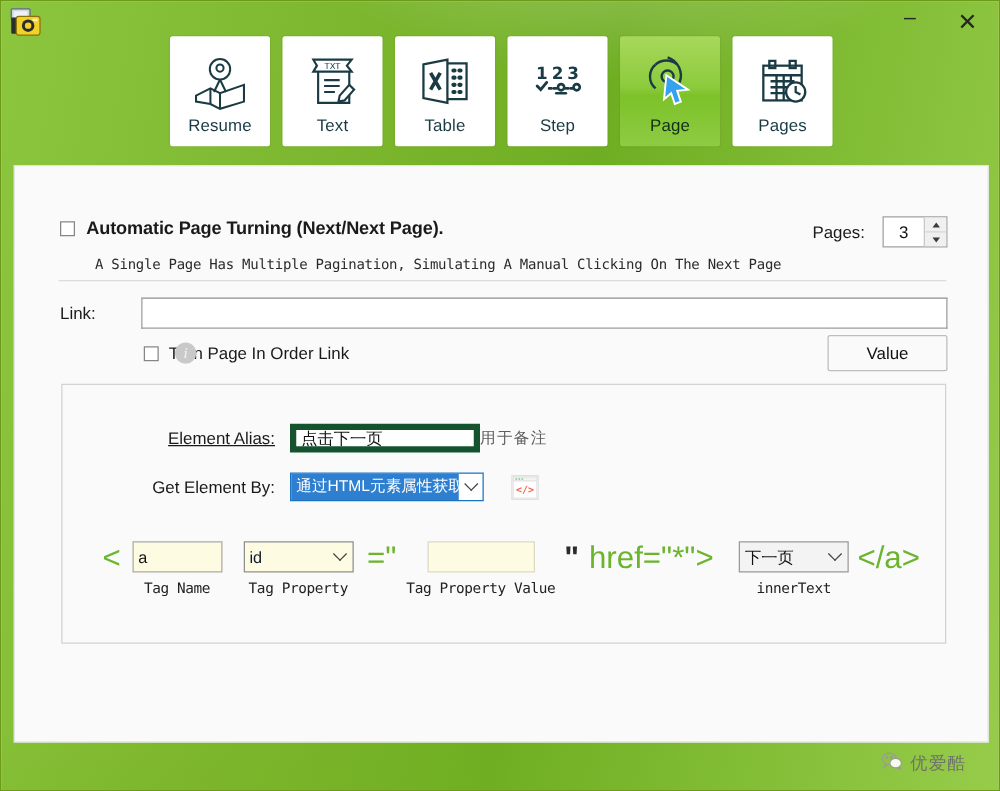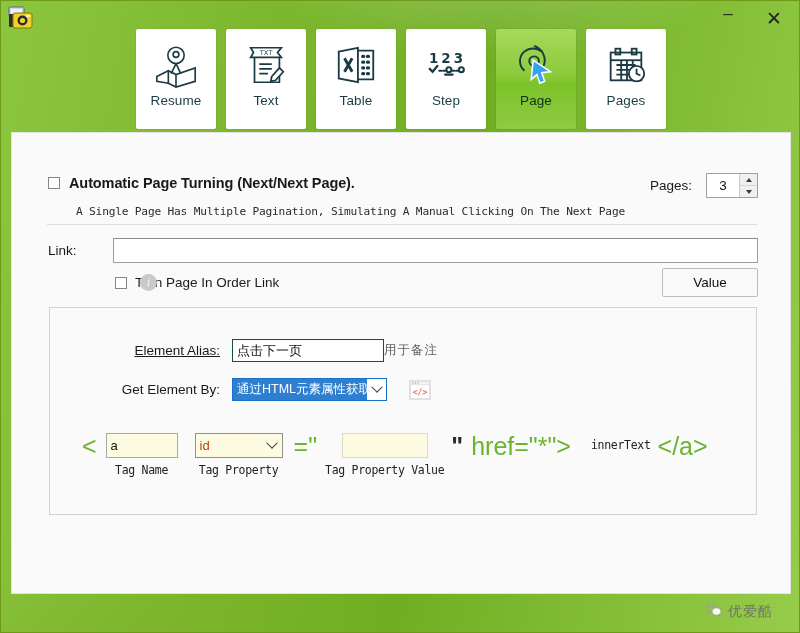--- a/index.html
+++ b/index.html
@@ -31,21 +31,21 @@
     color:#262626;font-size:19px;line-height:1;cursor:default;
   }
   .win-btn.min{font-size:17px;padding-bottom:9px;}
 
   
   .toolbar{
     position:absolute;left:0;top:28px;width:800px;height:93px;
     display:flex;justify-content:center;align-items:flex-start;gap:10px;
   }
   .tool{
-    width:80px;height:100px;background:#ffffff;border-radius:2px;
+    width:80px;height:88px;background:#ffffff;border-radius:2px;
     display:flex;flex-direction:column;align-items:center;justify-content:flex-start;
     padding-top:8px;box-sizing:border-box;cursor:default;
     box-shadow:0 0 0 1px rgba(0,0,0,.04);
   }
   .tool.active{
     background:linear-gradient(180deg,#a7d85b 0%,#8ccb3c 46%,#7cc229 54%,#8ecb43 100%);
   }
   .tool .glyph{height:56px;display:flex;align-items:center;justify-content:center;}
   .tool .tlabel{font-size:13.5px;color:#1b3b44;letter-spacing:.1px;}
   .tool.active .tlabel{color:#123018;}
@@ -122,21 +122,21 @@
     position:absolute;left:48px;top:165px;background:#fafafa;padding:0 5px;
     font-size:13.5px;color:#1a1a1a;
   }
 
   .fs-row{position:absolute;display:flex;align-items:center;}
   .fs-lbl{font-size:13.5px;color:#1a1a1a;text-align:right;}
 
   .alias-row{left:88px;top:206px;}
   .alias-row .fs-lbl{width:120px;text-decoration:underline;}
   .alias-box{
-    margin-left:12px;width:152px;height:23px;border:1px solid #14532d;background:#fff;
+    margin-left:12px;width:152px;height:23px;border:5px solid #14532d;background:#fff;
     box-sizing:border-box;font-size:13px;color:#111;padding:0 4px;line-height:21px;
   }
   .alias-hint{
     font-size:12.5px;color:#5e5e5e;
     font-family:"DejaVu Sans","Liberation Sans",sans-serif;letter-spacing:1px;
   }
 
   .getby-row{left:88px;top:245px;}
   .getby-row .fs-lbl{width:120px;}
   .combo{
@@ -168,21 +168,21 @@
   }
   .sym.blk{color:#2b2b2b;font-weight:bold;}
   .ybox{
     width:72px;height:25px;border:1px solid #a9a9a9;background:#fdfbe2;box-sizing:border-box;
     font-size:13px;color:#111;padding:0 4px;line-height:23px;
   }
   .ycombo{
     width:88px;height:25px;border:1px solid #8f8f8f;background:#fdfbe2;box-sizing:border-box;
     display:flex;align-items:center;cursor:pointer;
   }
-  .ycombo .ctext{flex:1;padding:12px 4px;font-size:13px;color:#c2410c;line-height:23px;}
+  .ycombo .ctext{flex:1;padding:12px 4px;font-size:13px;color:#0f172a;line-height:23px;}
   .ycombo .carrow{width:19px;display:flex;align-items:center;justify-content:center;}
   .gcombo{
     width:88px;height:25px;border:1px solid #9a9a9a;background:#f3f3f3;box-sizing:border-box;
     display:flex;align-items:center;cursor:pointer;
   }
   .gcombo .ctext{flex:1;padding:0 4px;font-size:13px;color:#111;line-height:23px;}
   .gcombo .carrow{width:19px;display:flex;align-items:center;justify-content:center;}
   .vbox{
     width:86px;height:25px;border:1px solid #dcdac7;background:#fdfbe2;box-sizing:border-box;
   }
@@ -397,20 +397,26 @@
         <input class="vbox" type="text" value="" style="">
         <span class="cap">Tag Property Value</span>
       </div>
       <div class="tg" style="margin-left:7px">
         <span class="sym blk">"</span>
       </div>
       <div class="tg" style="margin-left:8px">
         <span class="sym">href="*"&gt;</span>
       </div>
       <div class="tg" style="margin-left:20px">
+        <div class="gcombo">
+          <span class="ctext">下一页</span>
+          <span class="carrow">
+              <i class="chev"></i>
+            </span>
+        </div>
         <span class="cap">innerText</span>
       </div>
       <div class="tg" style="margin-left:7px">
         <span class="sym">&lt;/a&gt;</span>
       </div>
     </div>
 
   </div>
 
   <div class="watermark">

